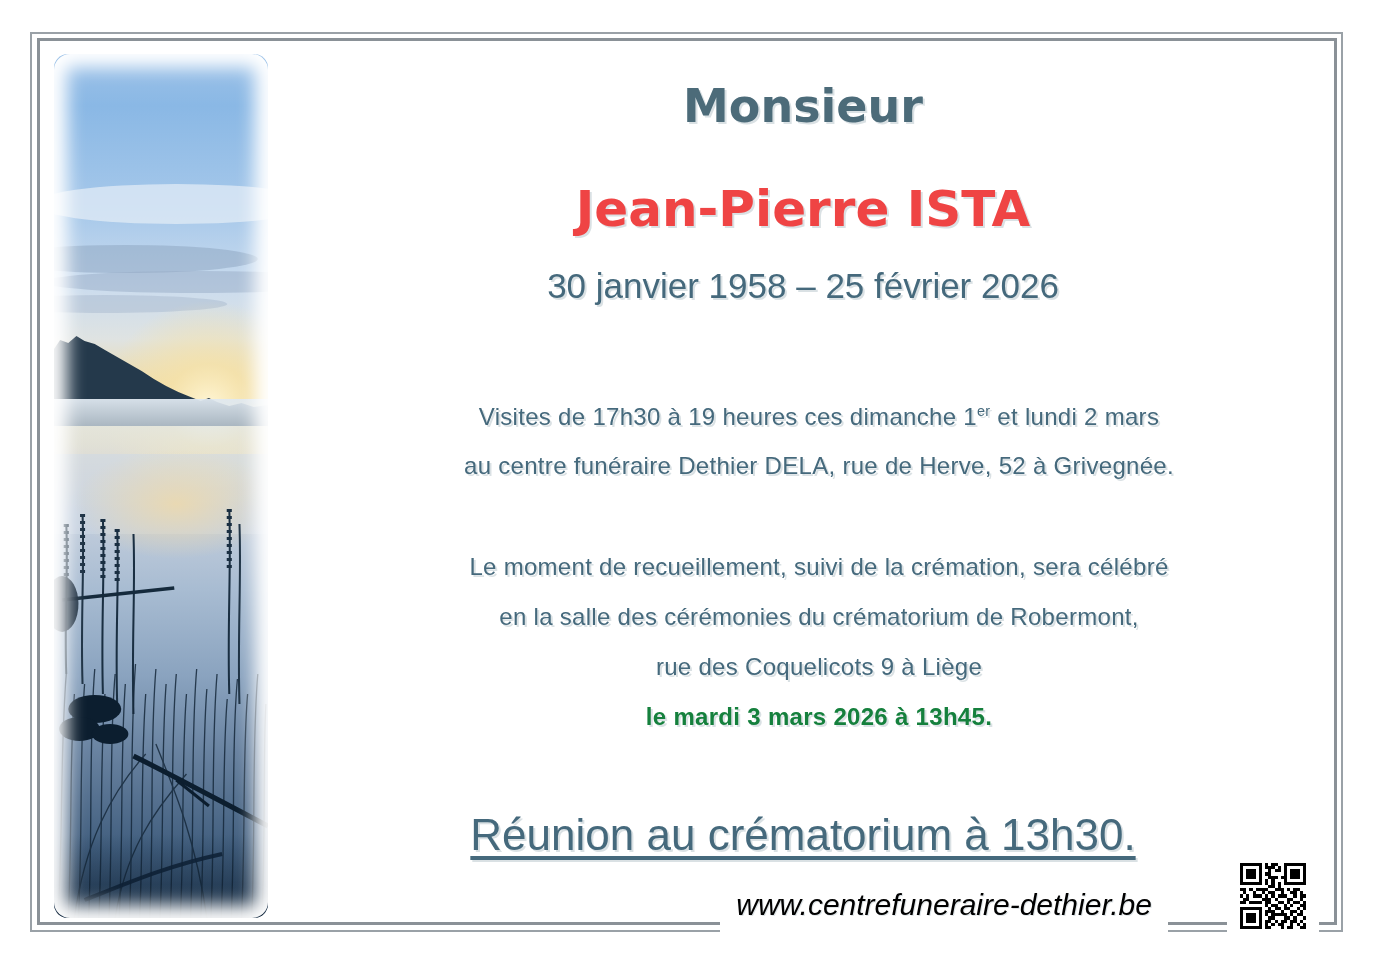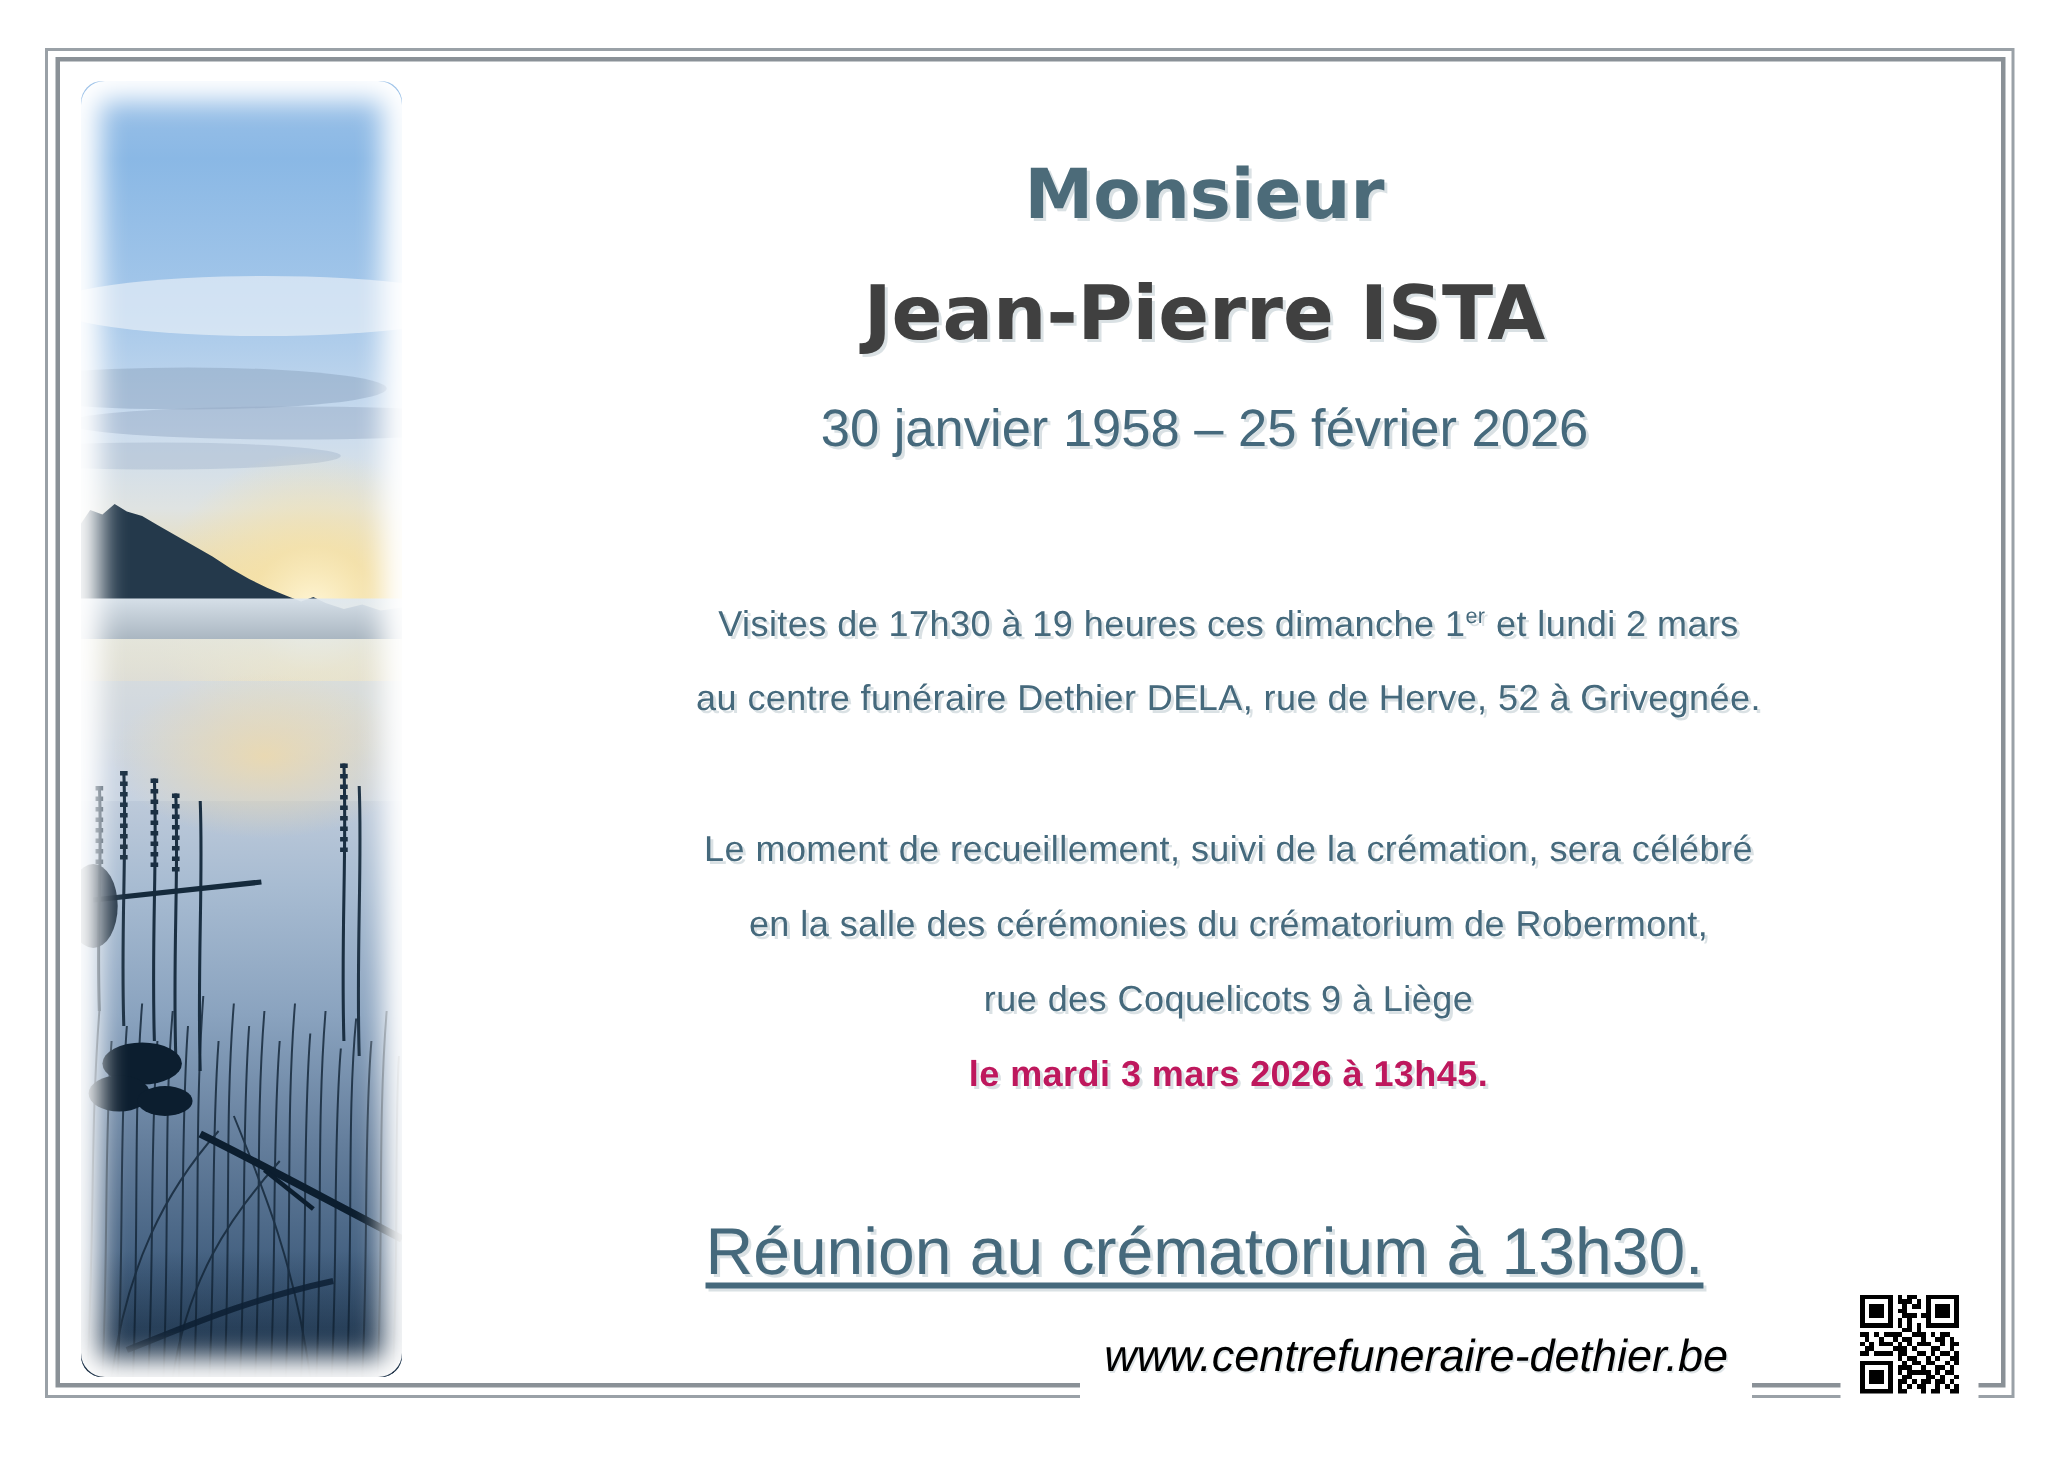--- a/index.html
+++ b/index.html
@@ -15,29 +15,29 @@
   
   .photo{position:absolute;left:54px;top:54px;width:214px;height:864px;
          border-radius:14px;overflow:hidden;filter:blur(.5px);}
   .photo svg{display:block;width:100%;height:100%;}
   .feather{position:absolute;left:54px;top:54px;width:214px;height:864px;
            border-radius:16px;box-shadow:inset 0 0 18px 13px #ffffff;pointer-events:none;}
 
   
   .tx{position:absolute;left:272px;width:1062px;text-align:center;
       color:#45697c;text-shadow:2px 2px 0 rgba(150,168,178,.35);}
-  .title{top:102px;font-family:"DejaVu Sans",sans-serif;font-weight:bold;
+  .title{top:79px;font-family:"DejaVu Sans",sans-serif;font-weight:bold;
          font-size:46px;color:#4c6b79;}
   .name{top:180px;font-family:"DejaVu Sans",sans-serif;font-weight:bold;
-        font-size:50px;color:#404040;}
+        font-size:50px;color:#ef4444;}
   .dates{top:266px;font-size:35px;}
   .para{margin:16px;font-size:24px;line-height:49px;letter-spacing:.3px;}
   .visitation{top:376px;}
   .ceremony{top:526px;line-height:50px;}
-  .ceremony strong{font-weight:bold;color:#be185d;}
+  .ceremony strong{font-weight:bold;color:#15803d;}
   .meeting{top:810px;font-size:44px;}
   .meeting .u{text-decoration:underline;text-underline-offset:6px;}
   sup{font-size:60%;line-height:0;}
 
   
   .website{position:absolute;right:210px;top:886px;z-index:6;background:#fff;
            padding:2px 16px 16px 16px;font-size:30px;font-style:italic;
            color:#000000;text-shadow:1px 1px 0 rgba(150,168,178,.3);}
   .qr{position:absolute;left:1227px;top:857px;z-index:6;background:#fff;
       padding:6px 8px 10px 8px;line-height:0;}

